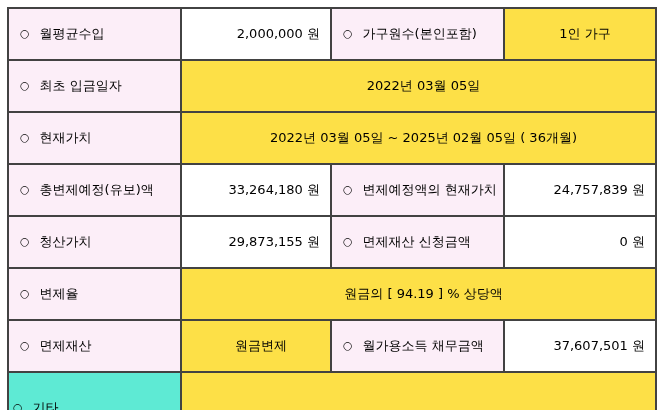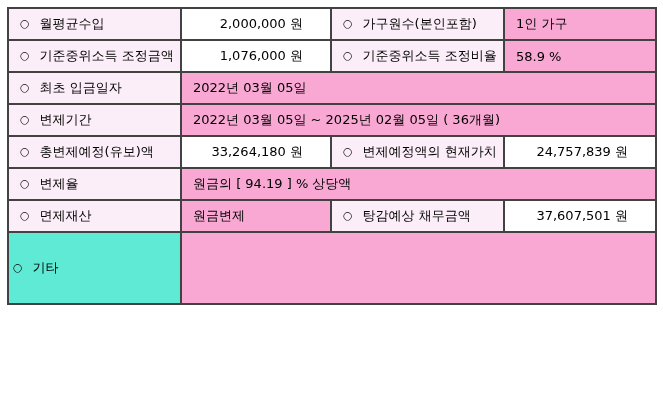--- a/index.html
+++ b/index.html
@@ -18,38 +18,38 @@
     margin: 7px 0 0 7px;
   }
   table.calc-table td {
     border: 2px solid #424242;
     font-size: 13px;
     color: #000000;
     overflow: hidden;
     white-space: nowrap;
     vertical-align: middle;
   }
-  tr.row { height: 32px; }
+  tr.row { height: 52px; }
   tr.row-tall { height: 72px; }
   td.label {
     background: #fceef8;
     padding-left: 11px;
   }
   td.label-plain {
     background: #5eead4;
     padding-left: 4px;
   }
   td.val-num {
     background: #ffffff;
     text-align: right;
-    padding-right: 27px;
+    padding-right: 10px;
   }
   td.val-txt {
-    background: #f9a8d4;
-    text-align: left;
+    background: #fde047;
+    text-align: center;
     padding-left: 11px;
   }
   span.bullet {
     display: inline-block;
     font-size: 11px;
     margin-right: 10px;
     position: relative;
     top: -1px;
   }
 </style>
@@ -65,55 +65,55 @@
   </colgroup>
 
   <tbody>
       <tr class="row">
     <td class="label"><span class="bullet">○</span><span>월평균수입</span></td>
     <td class="val-num">2,000,000 원</td>
     <td class="label"><span class="bullet">○</span><span>가구원수(본인포함)</span></td>
     <td class="val-txt">1인 가구</td>
   </tr>
 
-  <tr class="row">
-    <td class="label"><span class="bullet">○</span><span>기준중위소득 조정금액</span></td>
-    <td class="val-num">1,076,000 원</td>
-    <td class="label"><span class="bullet">○</span><span>기준중위소득 조정비율</span></td>
-    <td class="val-txt">58.9 %</td>
-  </tr>
 
 
   <tr class="row">
     <td class="label"><span class="bullet">○</span><span>최초 입금일자</span></td>
     <td class="val-txt" colspan="3">2022년 03월 05일</td>
   </tr>
 
   <tr class="row">
-    <td class="label"><span class="bullet">○</span><span>변제기간</span></td>
+    <td class="label"><span class="bullet">○</span><span>현재가치</span></td>
     <td class="val-txt" colspan="3">2022년 03월 05일 ~ 2025년 02월 05일 ( 36개월)</td>
   </tr>
 
   <tr class="row">
     <td class="label"><span class="bullet">○</span><span>총변제예정(유보)액</span></td>
     <td class="val-num">33,264,180 원</td>
     <td class="label"><span class="bullet">○</span><span>변제예정액의 현재가치</span></td>
     <td class="val-num">24,757,839 원</td>
   </tr>
 
+  <tr class="row">
+    <td class="label"><span class="bullet">○</span><span>청산가치</span></td>
+    <td class="val-num">29,873,155 원</td>
+    <td class="label"><span class="bullet">○</span><span>면제재산 신청금액</span></td>
+    <td class="val-num">0 원</td>
+  </tr>
 
   <tr class="row">
     <td class="label"><span class="bullet">○</span><span>변제율</span></td>
     <td class="val-txt" colspan="3">원금의 [ 94.19 ] % 상당액</td>
   </tr>
 
   <tr class="row">
     <td class="label"><span class="bullet">○</span><span>면제재산</span></td>
     <td class="val-txt">원금변제</td>
-    <td class="label"><span class="bullet">○</span><span>탕감예상 채무금액</span></td>
+    <td class="label"><span class="bullet">○</span><span>월가용소득 채무금액</span></td>
     <td class="val-num">37,607,501 원</td>
   </tr>
 
   <tr class="row-tall">
     <td class="label-plain"><span class="bullet">○</span><span>기타</span></td>
     <td class="val-txt" colspan="3"></td>
   </tr>
 </tbody>
   </table>
 

